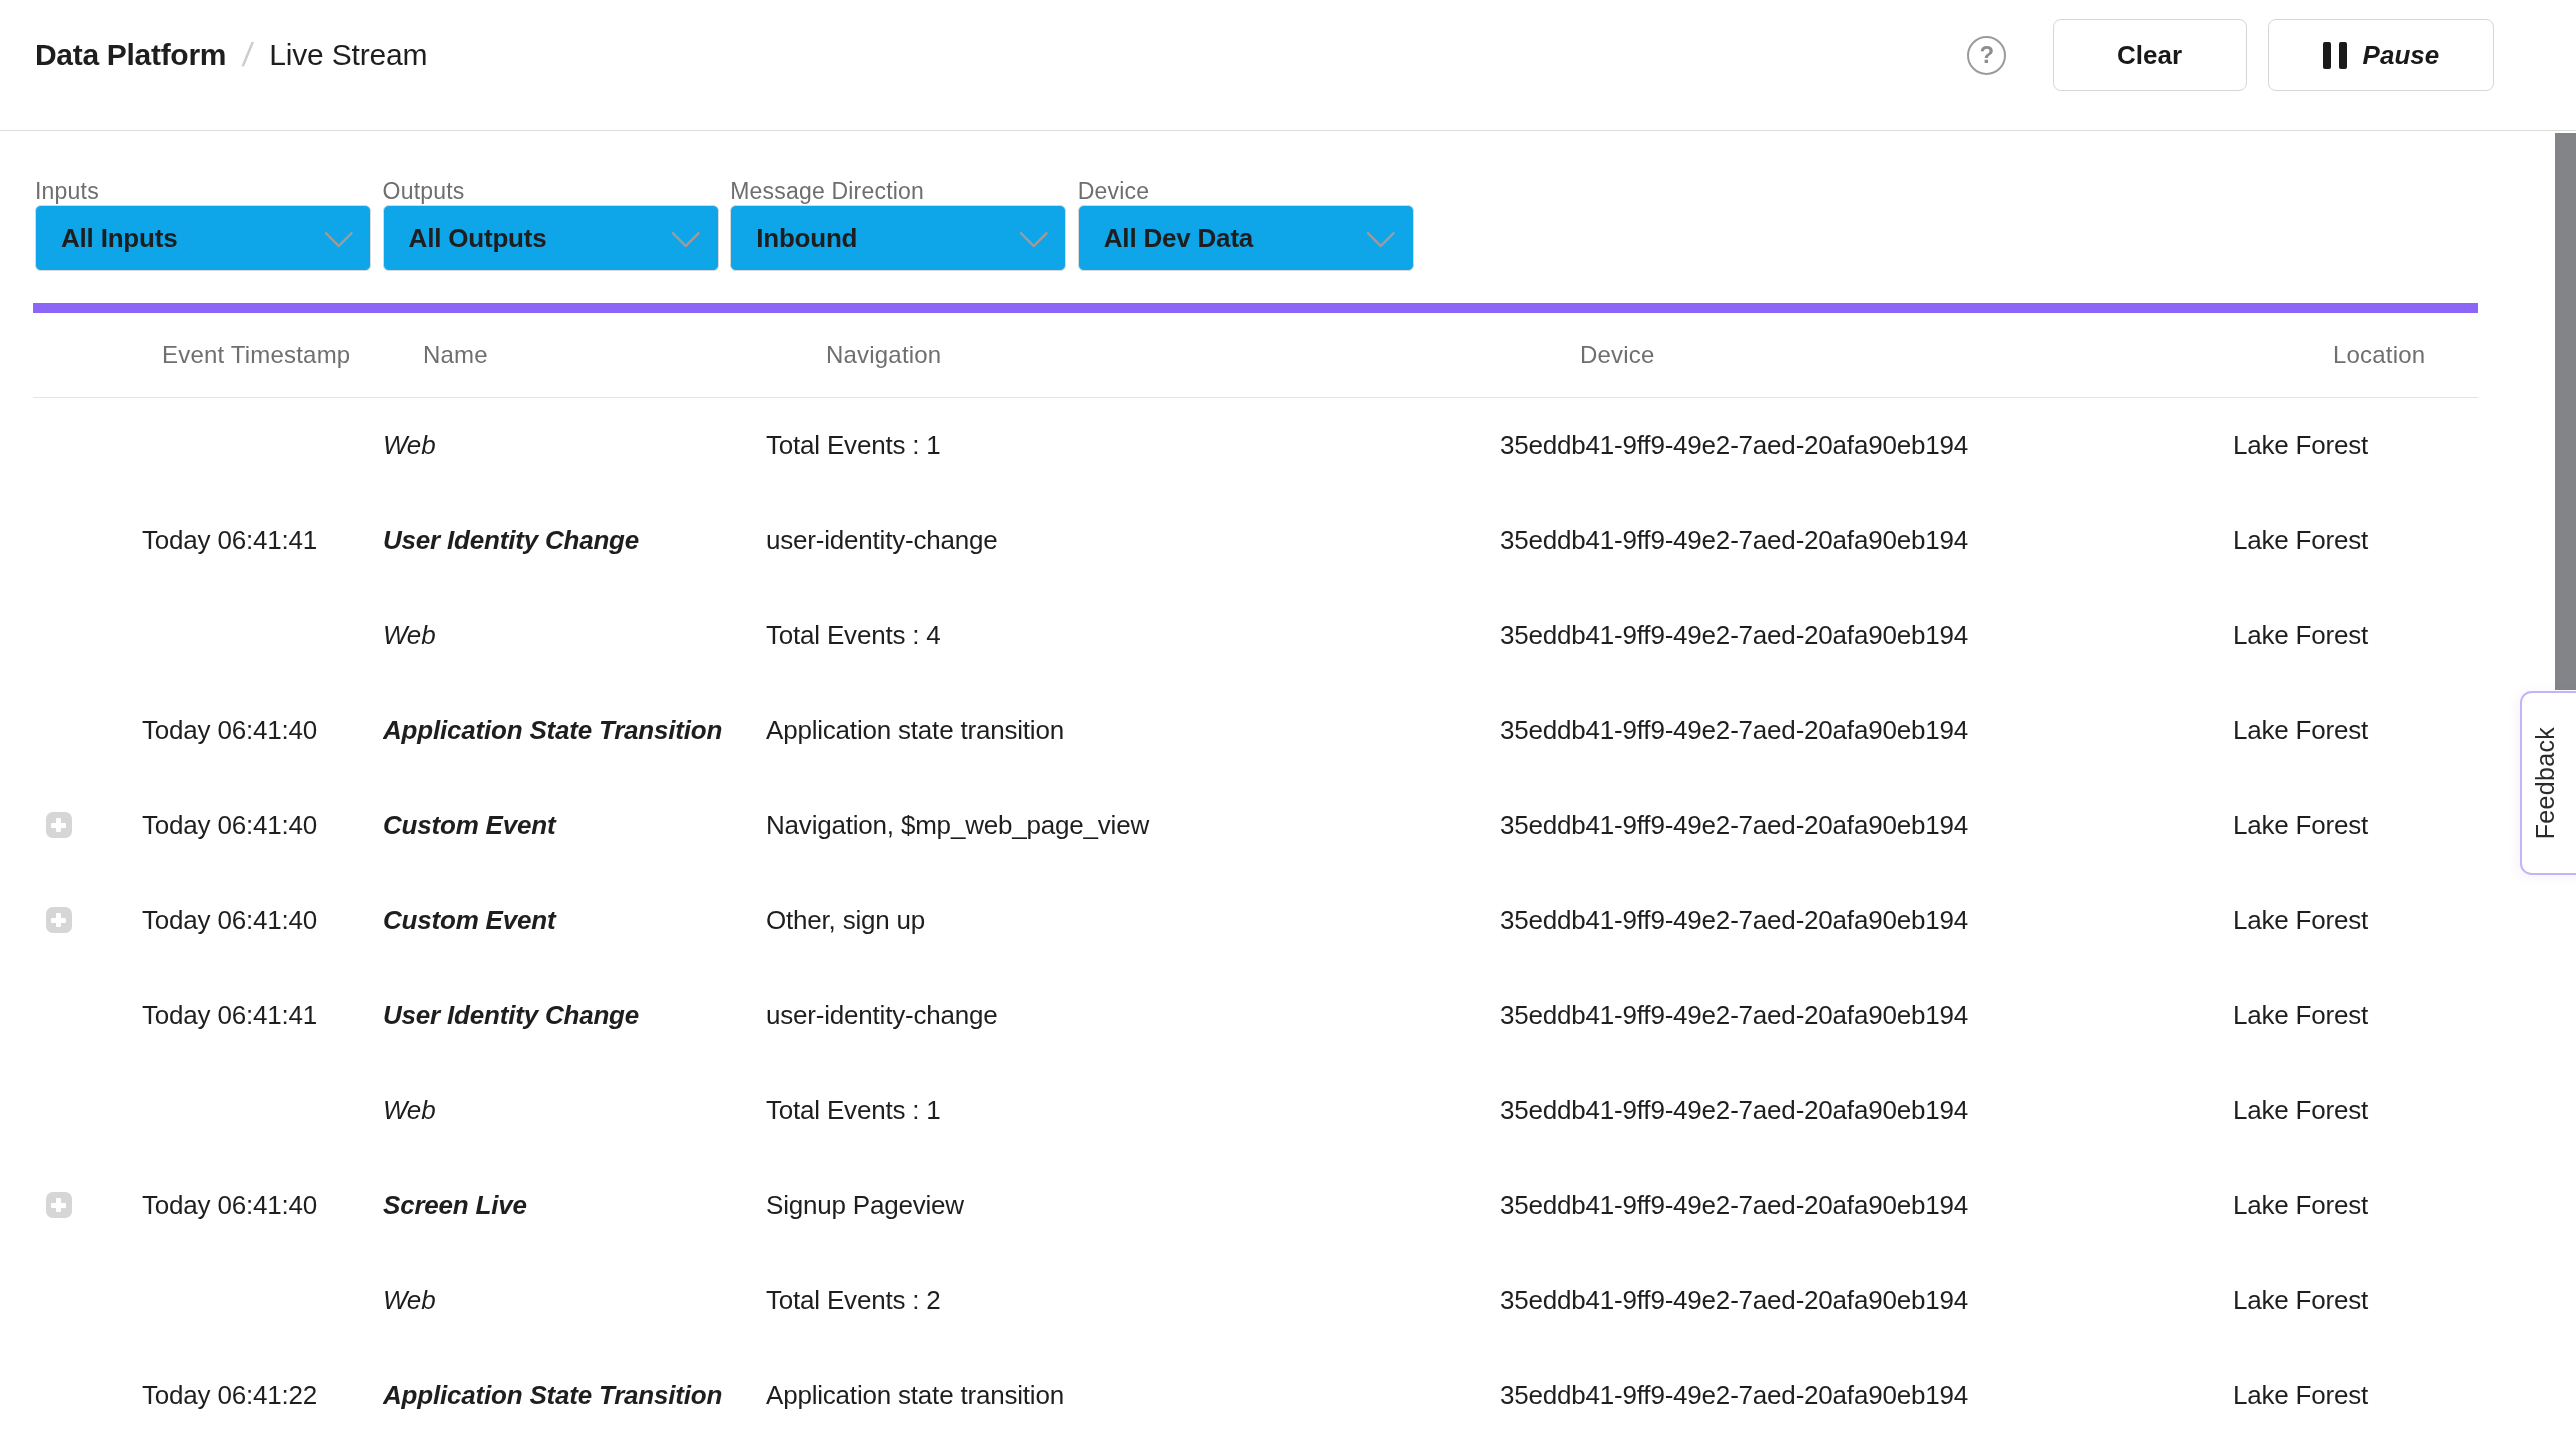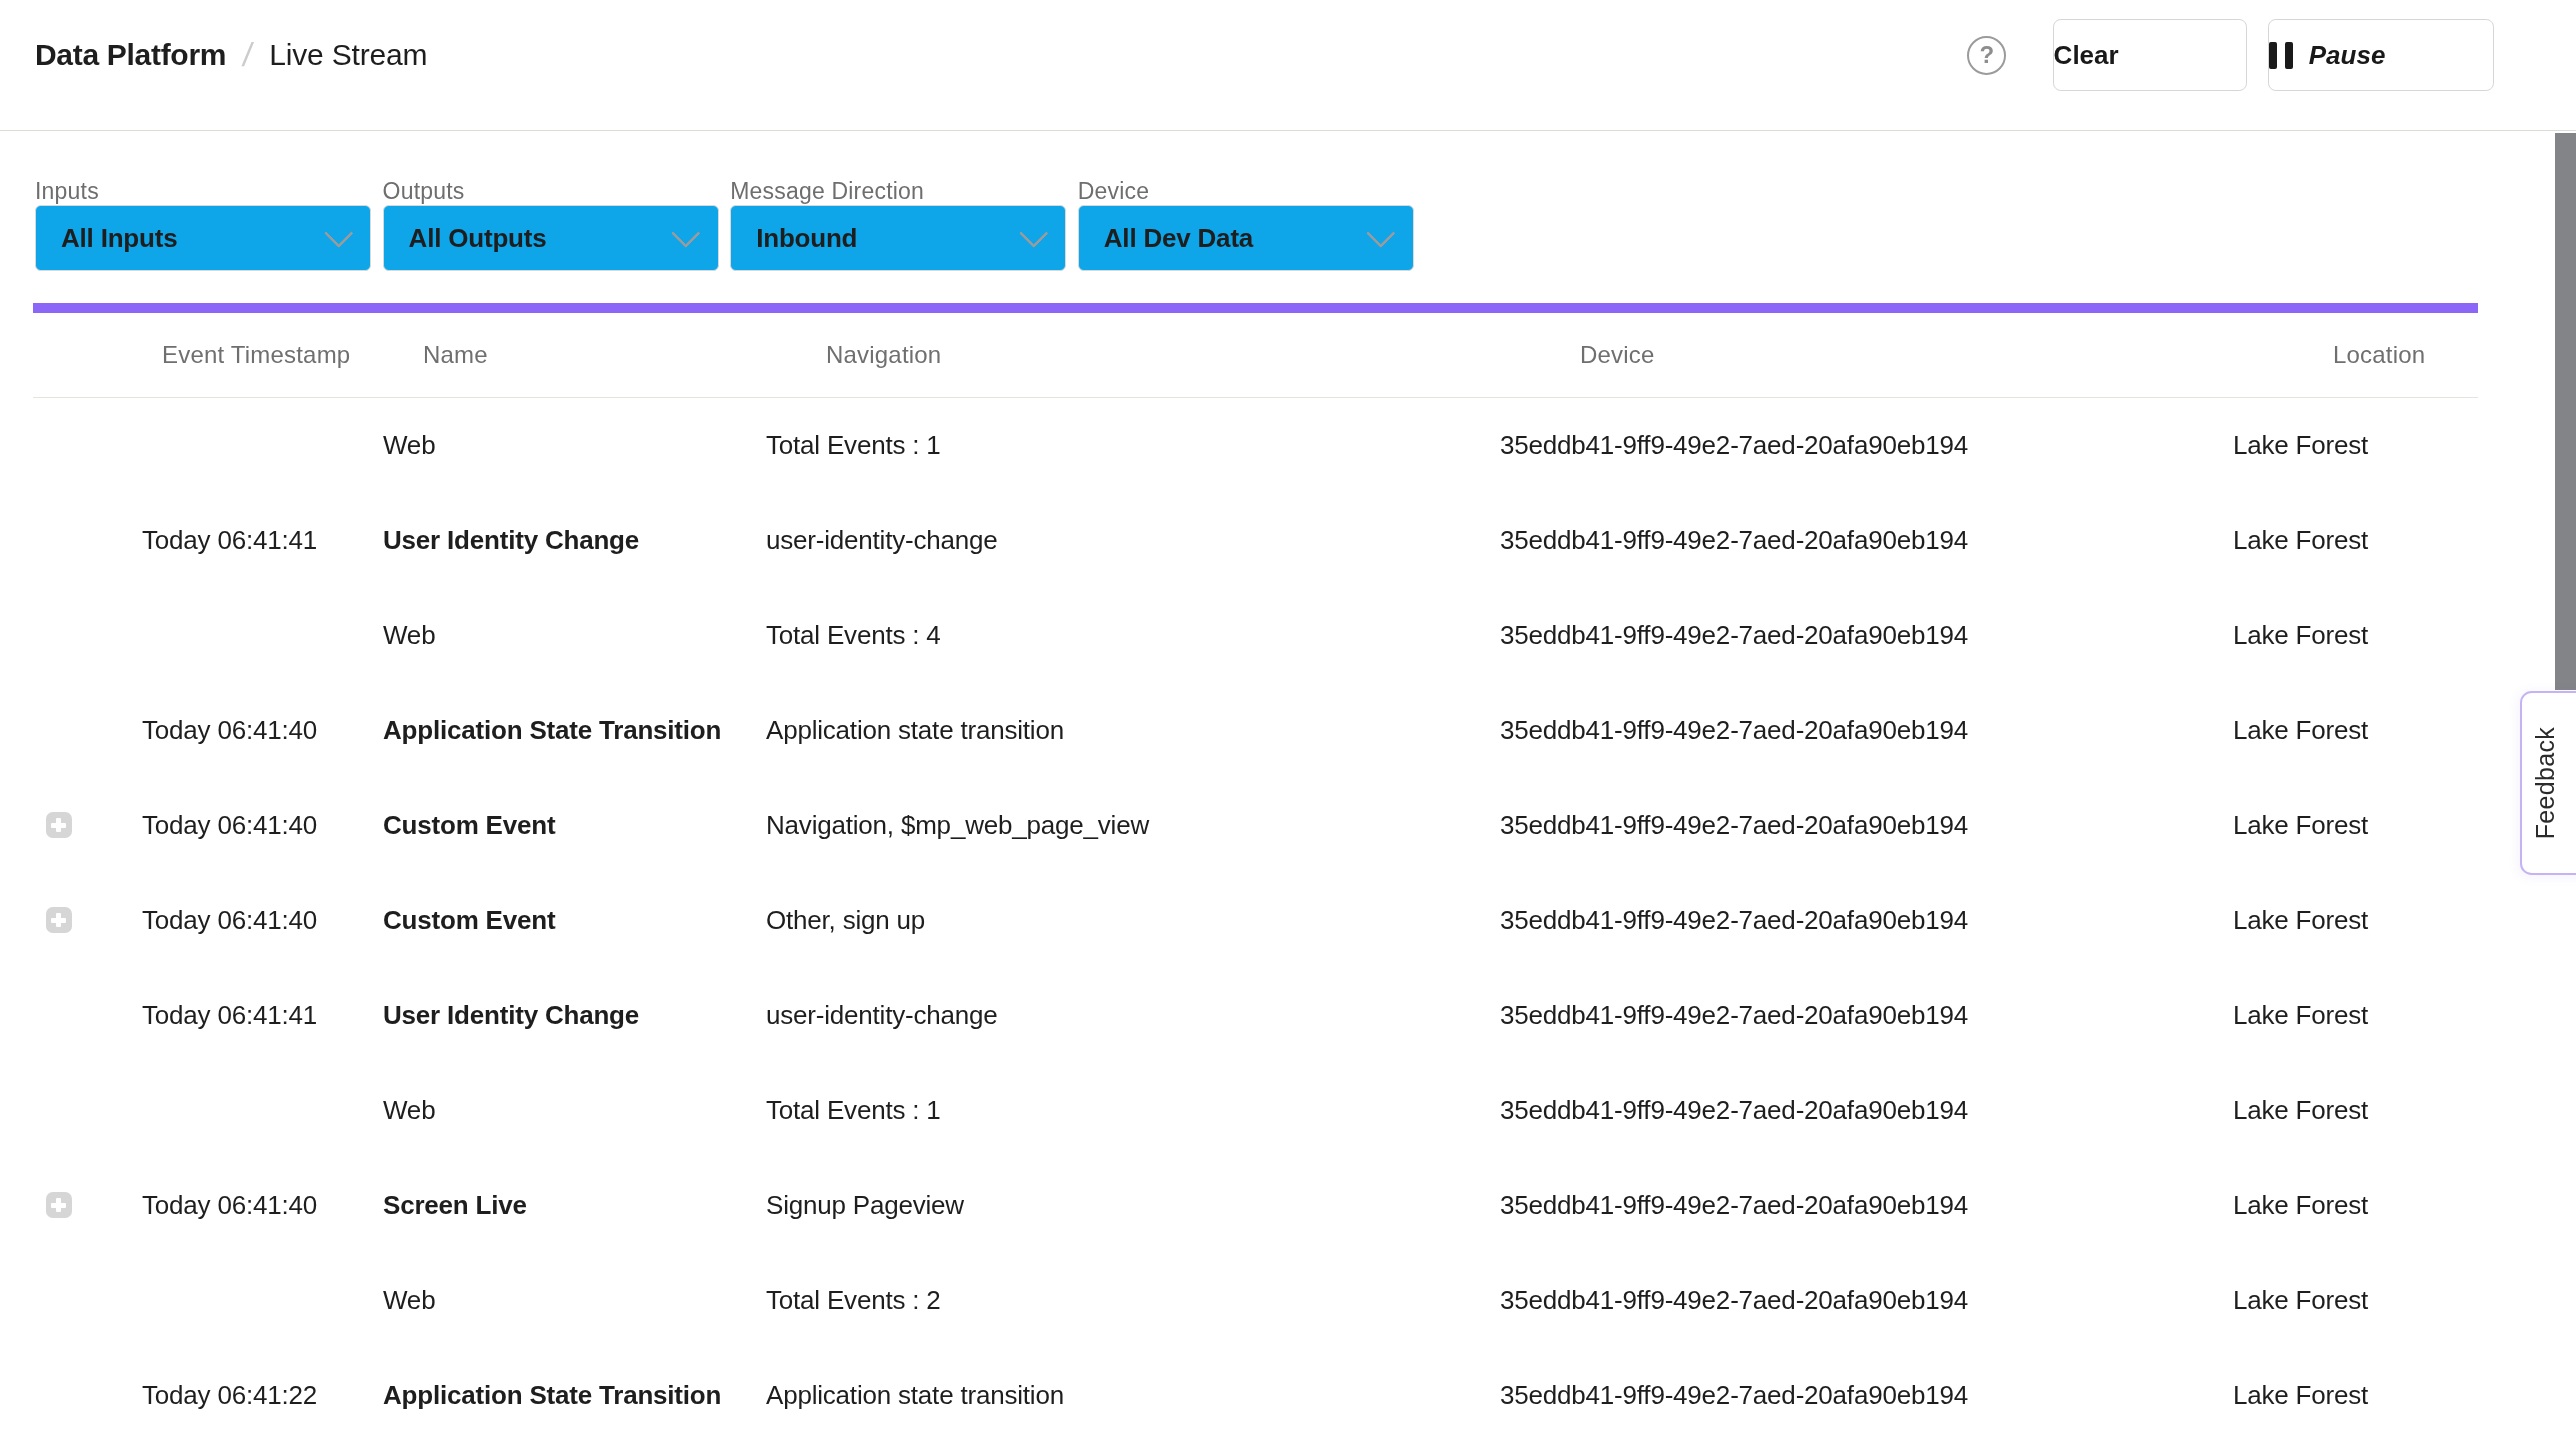--- a/index.html
+++ b/index.html
@@ -20,21 +20,21 @@
   .header-actions { display: flex; align-items: center; gap: 21.4px; }
   .help-icon {
     width: 39px; height: 39px; border: 2.9px solid #9b9b9b; border-radius: 50%;
     color: #8e8e8e; font-size: 24px; font-weight: 700;
     display: flex; align-items: center; justify-content: center;
     margin-right: 25px; cursor: pointer; background: #fff;
   }
   .btn {
     height: 72px; background: #ffffff; border: 1.9px solid #d6d6d6; border-radius: 7.8px;
     font-size: 26px; font-weight: 700; color: #191919;
-    display: flex; align-items: center; justify-content: flex-start; gap: 15.5px;
+    display: flex; align-items: center; justify-content: center; gap: 15.5px;
     cursor: pointer; font-family: inherit;
   }
   .btn-clear { width: 194px; }
   .btn-pause { width: 226px; font-style: italic; }
   .pause-icon { display: flex; gap: 8.7px; }
   .pause-icon i { display: block; width: 7.8px; height: 27px; background: #1a1a1a; border-radius: 1.9px; }
 
   
   .filters { padding: 47px 0 0 35px; display: flex; gap: 11.6px; }
   .filter { width: 336px; }
@@ -57,21 +57,21 @@
   .table { margin-left: 33px; width: 2445px; }
   .trow, .thead {
     display: grid;
     grid-template-columns: 109px 241px 383px 734px 733px 1fr;
     align-items: center;
   }
   .thead { height: 85px; border-bottom: 1.9px solid #e4e4e0; gap: 20px; }
   .th { font-size: 24px; color: #6f6f6f; letter-spacing: 0.2px; }
   .trow { height: 95px; }
   .cell { font-size: 26px; color: #1e1e1e; letter-spacing: -0.2px; white-space: nowrap; overflow: hidden; }
-  .cell.name { font-weight: 700; }
+  .cell.name { font-weight: 700; font-style: italic; }
   .cell.name.plain { font-weight: 400; }
   .expand-cell { padding-left: 12.6px; }
   .expand-btn {
     display: none; width: 26px; height: 26px; border-radius: 6.8px; background: #d6d6d6;
     align-items: center; justify-content: center; cursor: pointer; border: none; position: relative;
   }
   .expand-btn::before { content: ""; position: absolute; width: 14.6px; height: 4.9px; background: #ffffff; border-radius: 1px; }
   .expand-btn::after  { content: ""; position: absolute; width: 4.9px; height: 14.6px; background: #ffffff; border-radius: 1px; }
 
   

